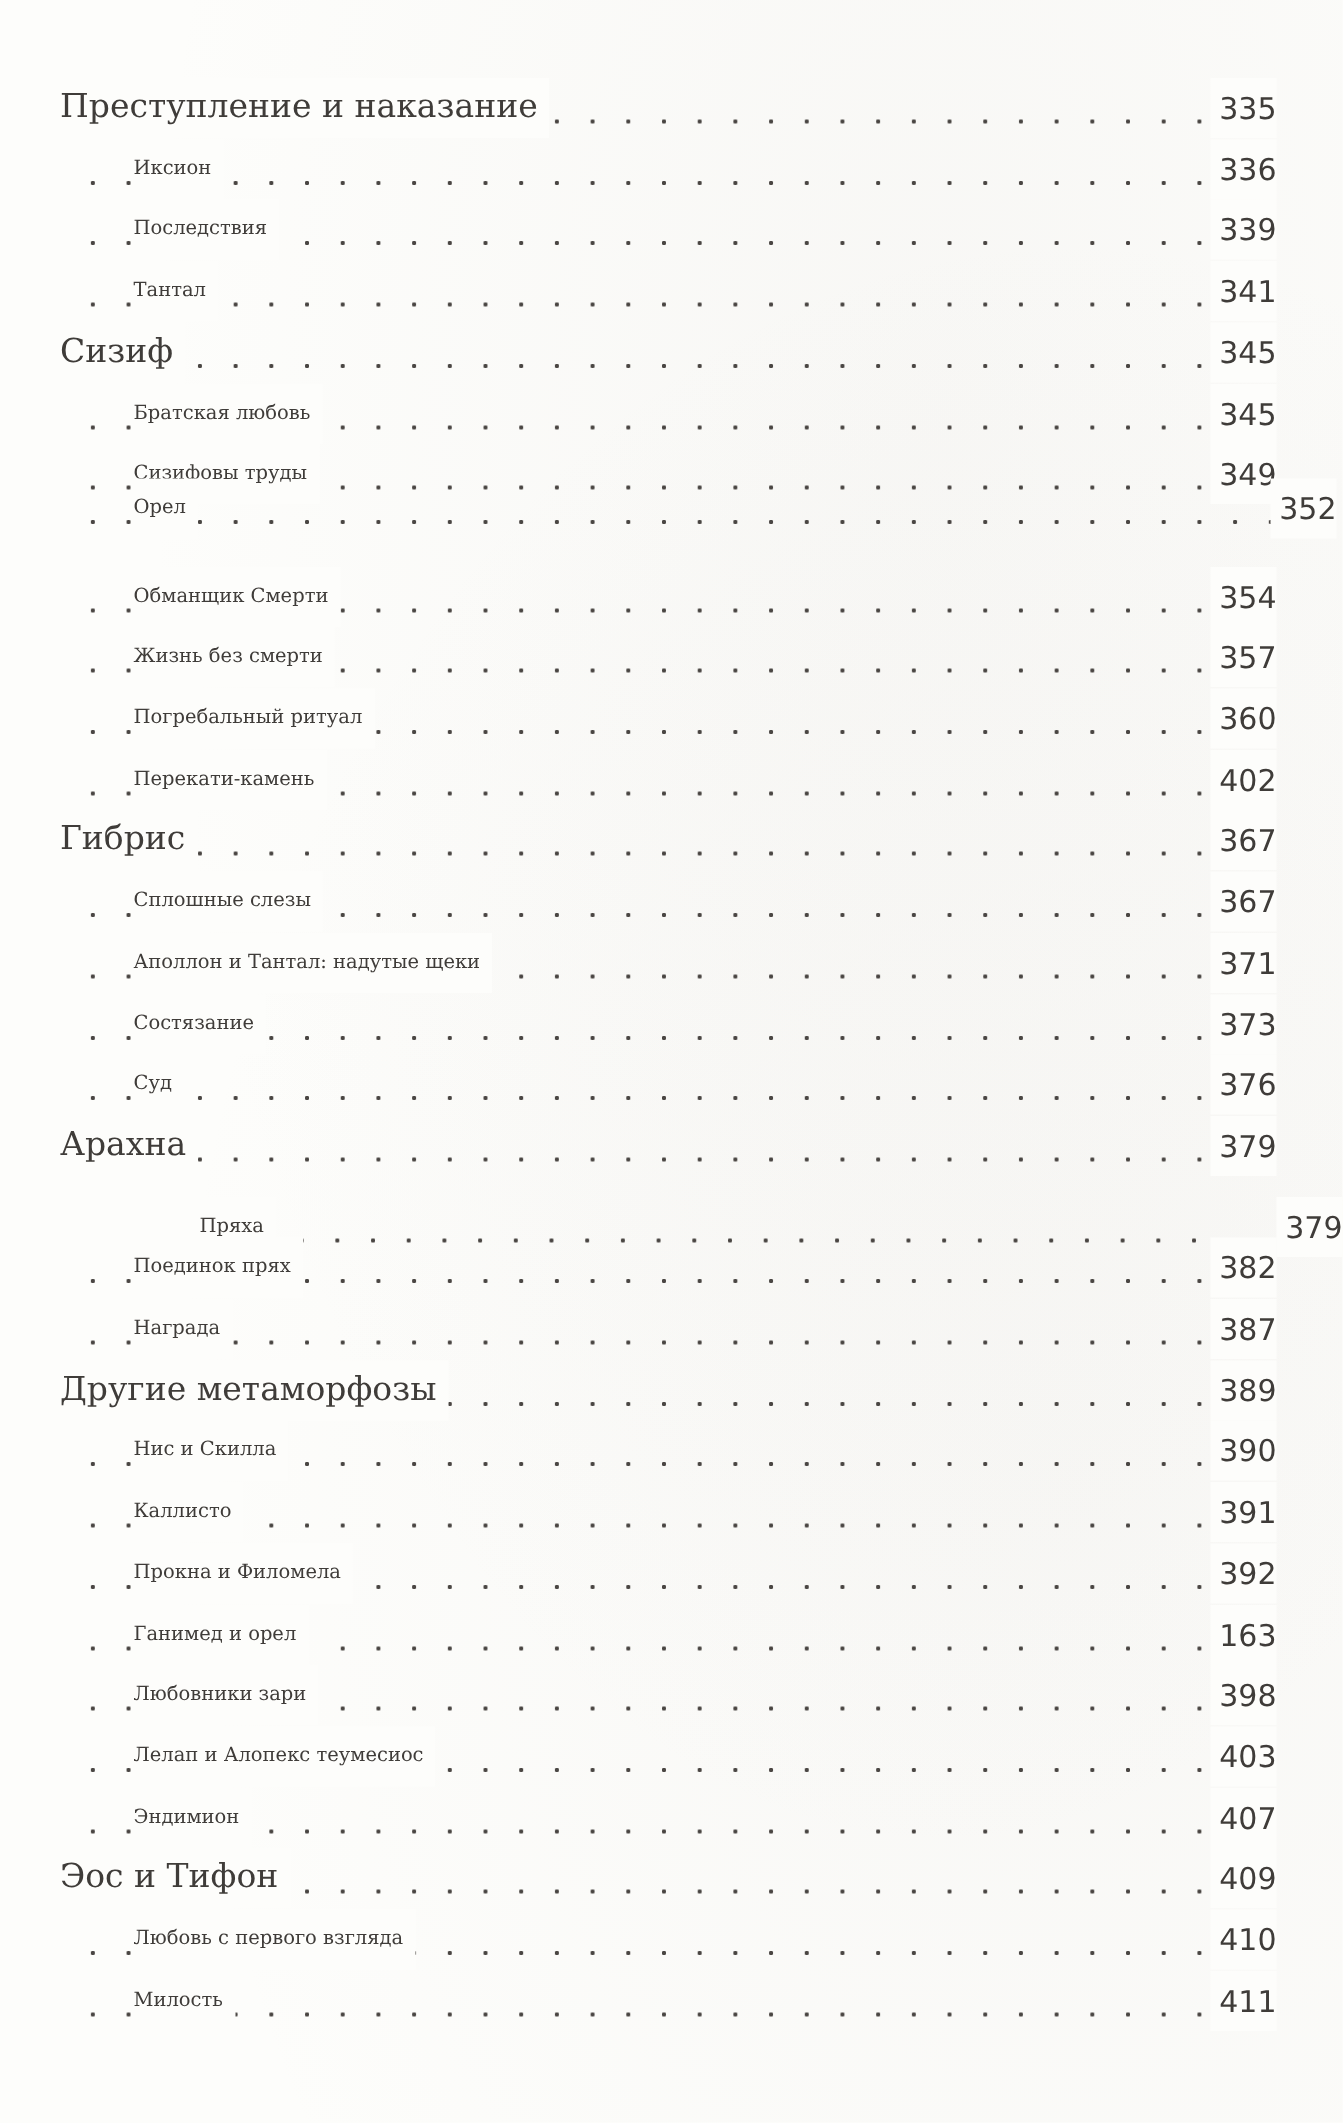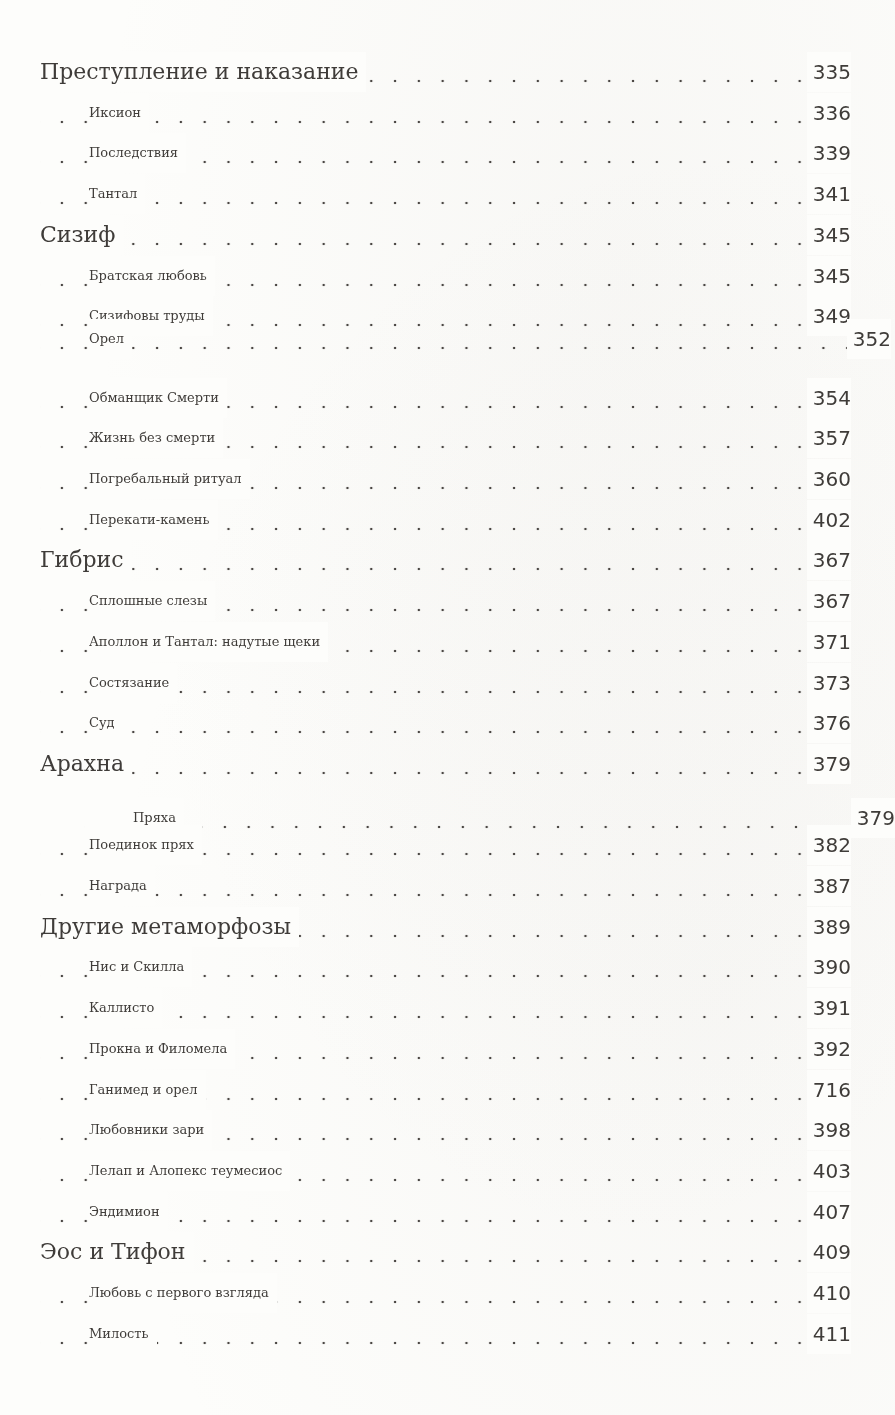--- a/index.html
+++ b/index.html
@@ -170,21 +170,21 @@
       <span class="page">391</span>
     </div>
   <div class="row s" style="top: 1028.8px;">
       <span class="title">Прокна и Филомела</span>
       <span class="leader"></span>
       <span class="page">392</span>
     </div>
   <div class="row s" style="top: 1069.5px;">
       <span class="title">Ганимед и орел</span>
       <span class="leader"></span>
-      <span class="page">716</span>
+      <span class="page">163</span>
     </div>
   <div class="row s" style="top: 1110.2px;">
       <span class="title">Любовники зари</span>
       <span class="leader"></span>
       <span class="page">398</span>
     </div>
   <div class="row s" style="top: 1150.9px;">
       <span class="title">Лелап и Алопекс теумесиос</span>
       <span class="leader"></span>
       <span class="page">403</span>

